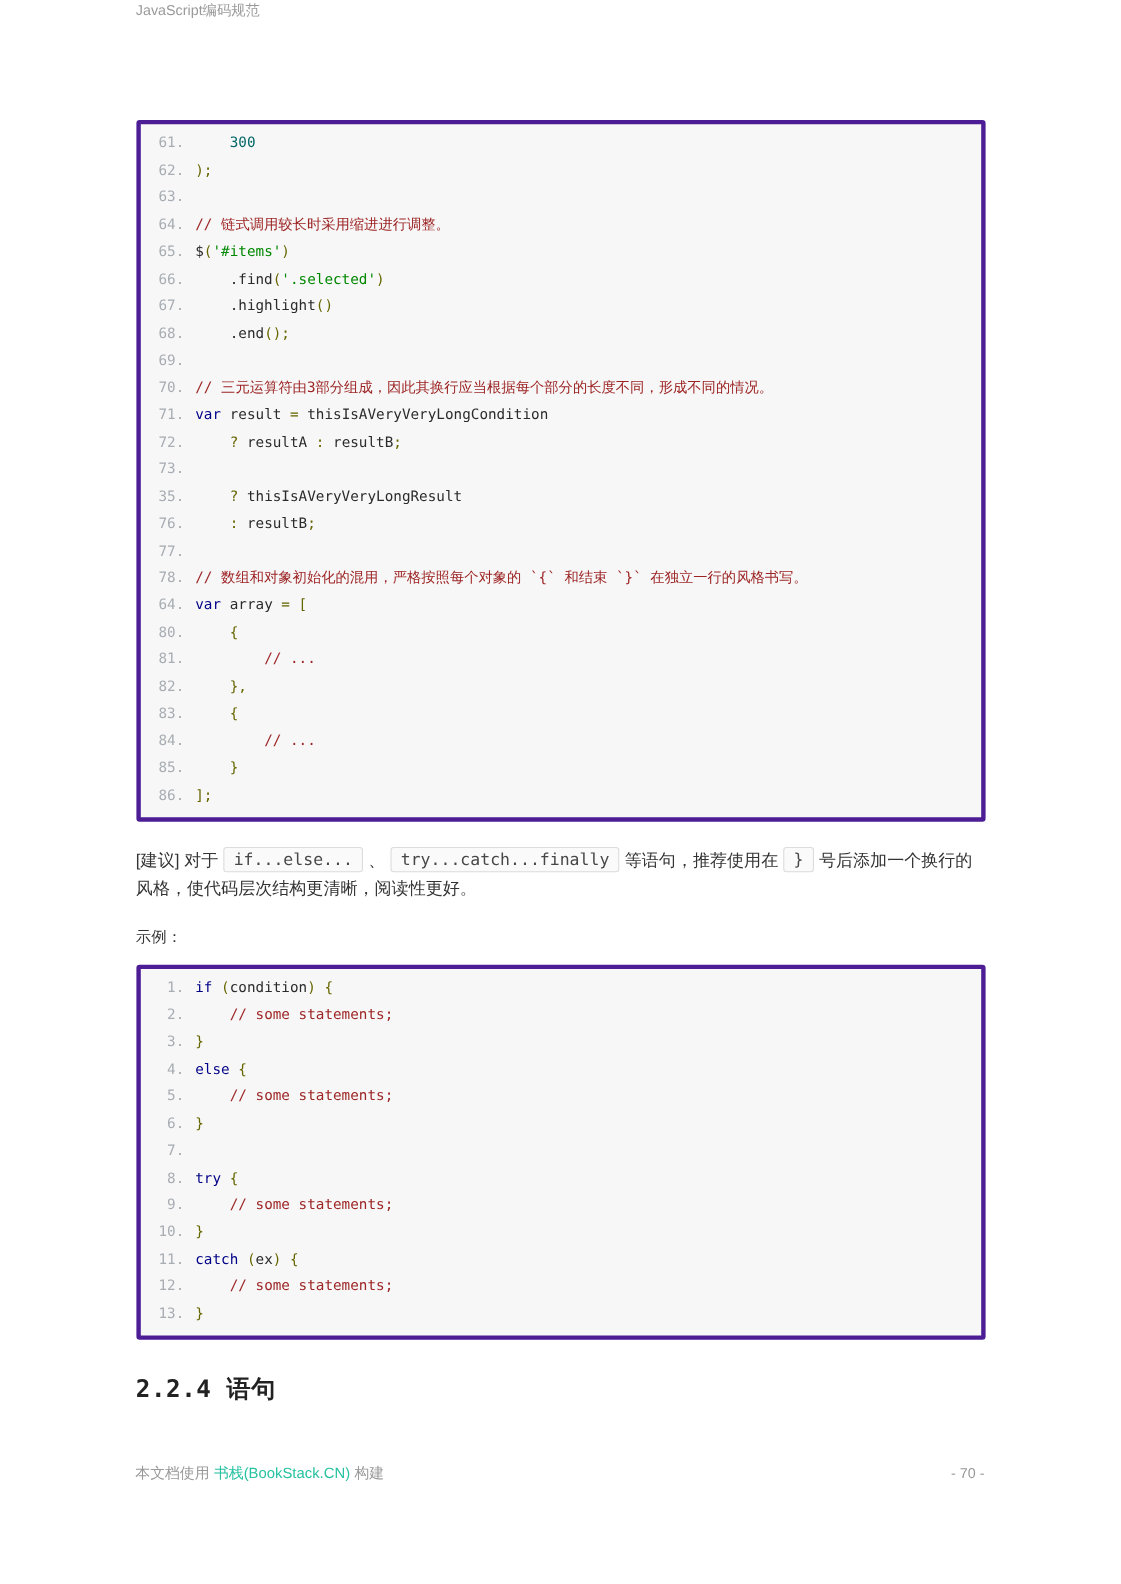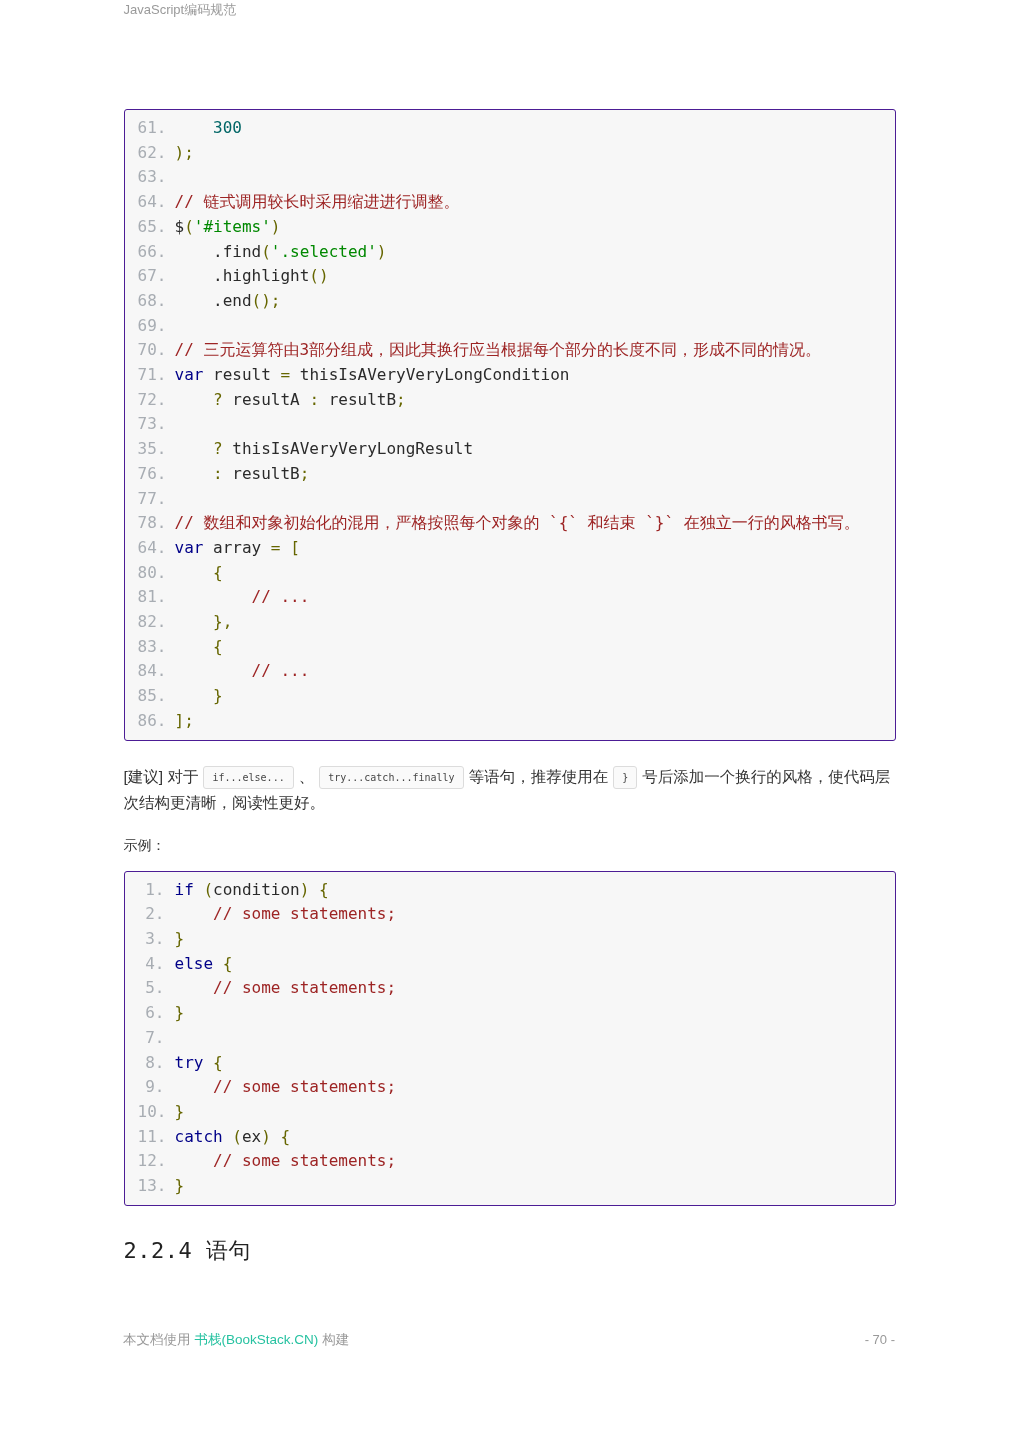--- a/index.html
+++ b/index.html
@@ -19,25 +19,25 @@
   .doc-header {
     padding-top: 1px;
     font-size: 13px;
     color: #9a9a9a;
     line-height: 17px;
   }
   .codeblock {
     box-sizing: border-box;
     margin-top: 0;
     background: #f7f7f7;
-    border: 1px solid #4c1d95;
+    border: 4px solid #4c1d95;
     border-radius: 3px;
     padding: 6px 0;
     font-family: "DejaVu Sans Mono", "Liberation Mono", monospace;
-    font-size: 16px;
+    font-size: 13px;
   }
   .codeblock.first { margin-top: 91px; }
   .code-line {
     line-height: 24.7px;
     white-space: pre;
     padding-left: 13px;
   }
   .ln {
     display: inline-block;
     width: 27px;
@@ -53,41 +53,41 @@
   .seg-pun { color: var(--code-punctuation, #666600); }
   .suggestion {
     margin-top: 23px;
     font-size: 15.5px;
     line-height: 26px;
     color: #333;
   }
   .ichip {
     display: inline-block;
     font-family: "DejaVu Sans Mono", "Liberation Mono", monospace;
-    font-size: 10px;
+    font-size: 15px;
     line-height: 17px;
     background: #fafafa;
     border: 1px solid #dcdcdc;
     border-radius: 3px;
     padding: 2px 8px;
     margin: 0 5px;
     color: #474747;
     vertical-align: 1px;
   }
   .example-label {
     margin-top: 21px;
     font-size: 14px;
     color: #333;
   }
   .codeblock.second { margin-top: 16px; }
   .section-heading {
     margin-top: 30px;
     font-family: "DejaVu Sans Mono", "Liberation Mono", monospace;
     font-size: 22px;
-    font-weight: 400;
+    font-weight: 700;
     color: #222;
     letter-spacing: 0.5px;
   }
   .doc-footer {
     position: absolute;
     top: 1331px;
     left: 123px;
     width: 772px;
     display: flex;
     justify-content: space-between;

